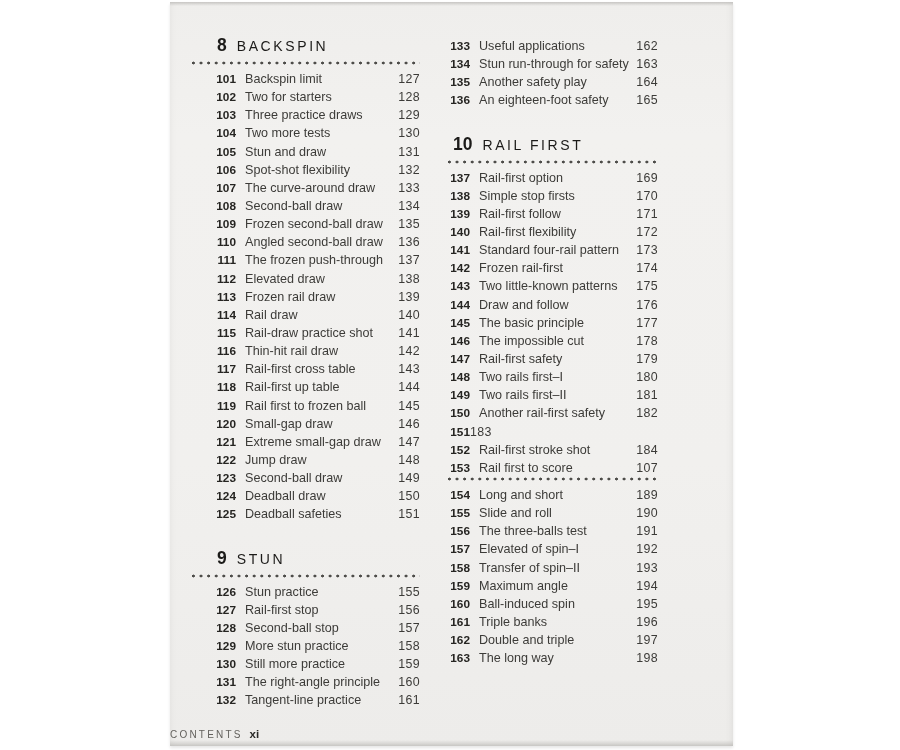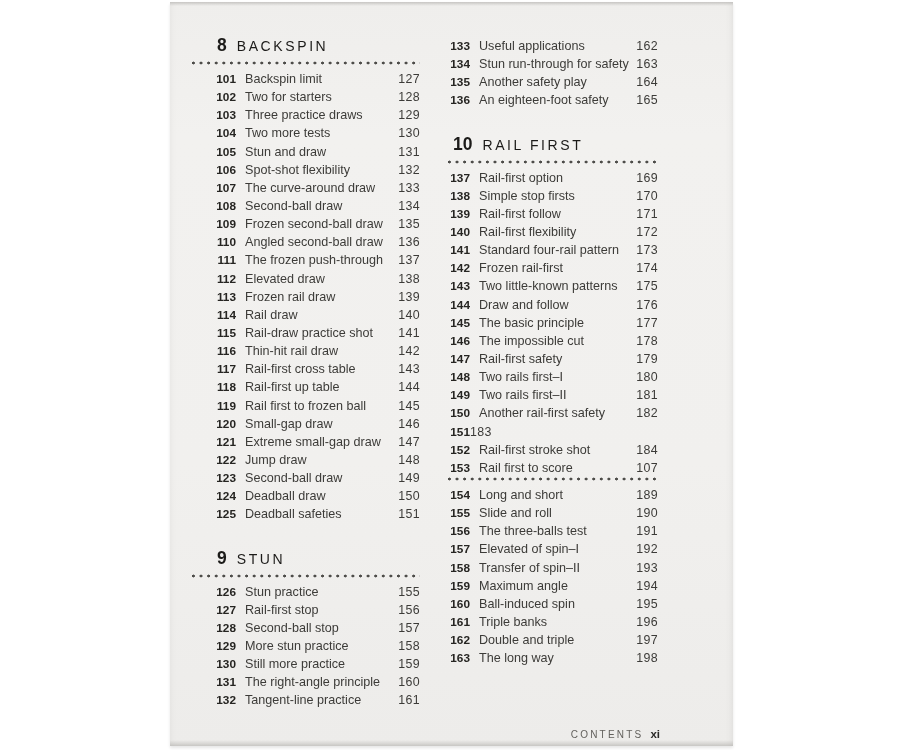--- a/index.html
+++ b/index.html
@@ -38,21 +38,21 @@
     background-image:radial-gradient(circle at 1.6px 2px,#4d4c49 1.35px,rgba(0,0,0,0) 1.65px);
     background-size:7.6px 4px;background-repeat:repeat-x;background-position:0 0;
   }
 
   .row{display:flex;align-items:baseline;height:18.15px;line-height:18.15px;white-space:nowrap;}
   .num{flex:0 0 44px;text-align:right;font-size:11.8px;font-weight:bold;color:#262522;}
   .col-right .num{flex-basis:22px;}
   .title{flex:1;margin-left:9px;font-size:12.6px;color:#3c3b38;overflow:hidden;}
   .page{font-size:12.4px;color:#3c3b38;letter-spacing:0.4px;}
 
-  .footer{position:absolute;top:722px;left:0;width:490px;text-align:right;white-space:nowrap;}
+  .footer{position:absolute;top:722px;left:0;width:490px;text-align:left;white-space:nowrap;}
   .footer-label{font-size:10px;letter-spacing:2.2px;color:#63615d;}
   .footer-page{font-size:11.5px;font-weight:bold;color:#2a2927;margin-left:7px;}
 </style>
 </head>
 <body>
 
 <div class="canvas">
   <div class="book-page">
     <div class="col col-left" id="col-left">
         <div class="sec-header">

